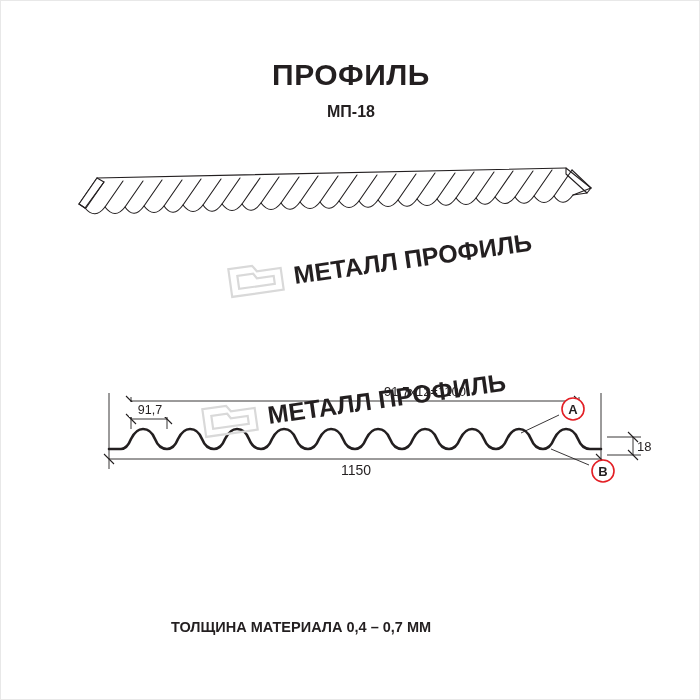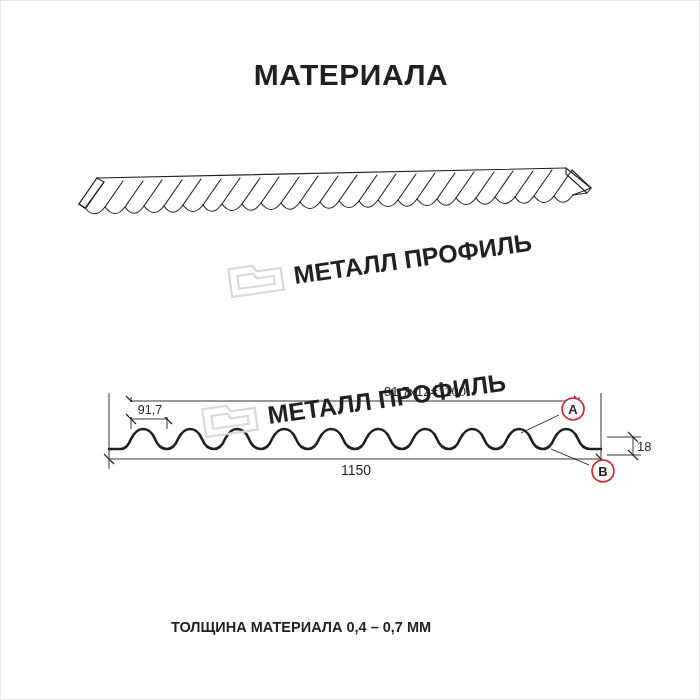--- a/index.html
+++ b/index.html
@@ -77,21 +77,22 @@
   text {
     font-family: "Liberation Sans", sans-serif;
     fill: #231f20;
   }
 </style>
 </head>
 <body>
 
 <div class="page">
 
-  <div class="title">МАТЕРИАЛА</div>
+  <div class="title">ПРОФИЛЬ</div>
+  <div class="subtitle">МП-18</div>
 
   <div class="iso-wrap">
     <svg width="545" height="165" viewBox="0 0 545 165">
       <g fill="none" stroke="#231f20" stroke-width="1.1" stroke-linejoin="round" stroke-linecap="round">
 
         <path d="M18,32 L487,22"></path>
 
         <path d="M487,22 L512,42 L508,47 L487,28 Z" fill="#ffffff"></path>
 
         <path d="M18,32 L0,58"></path>

